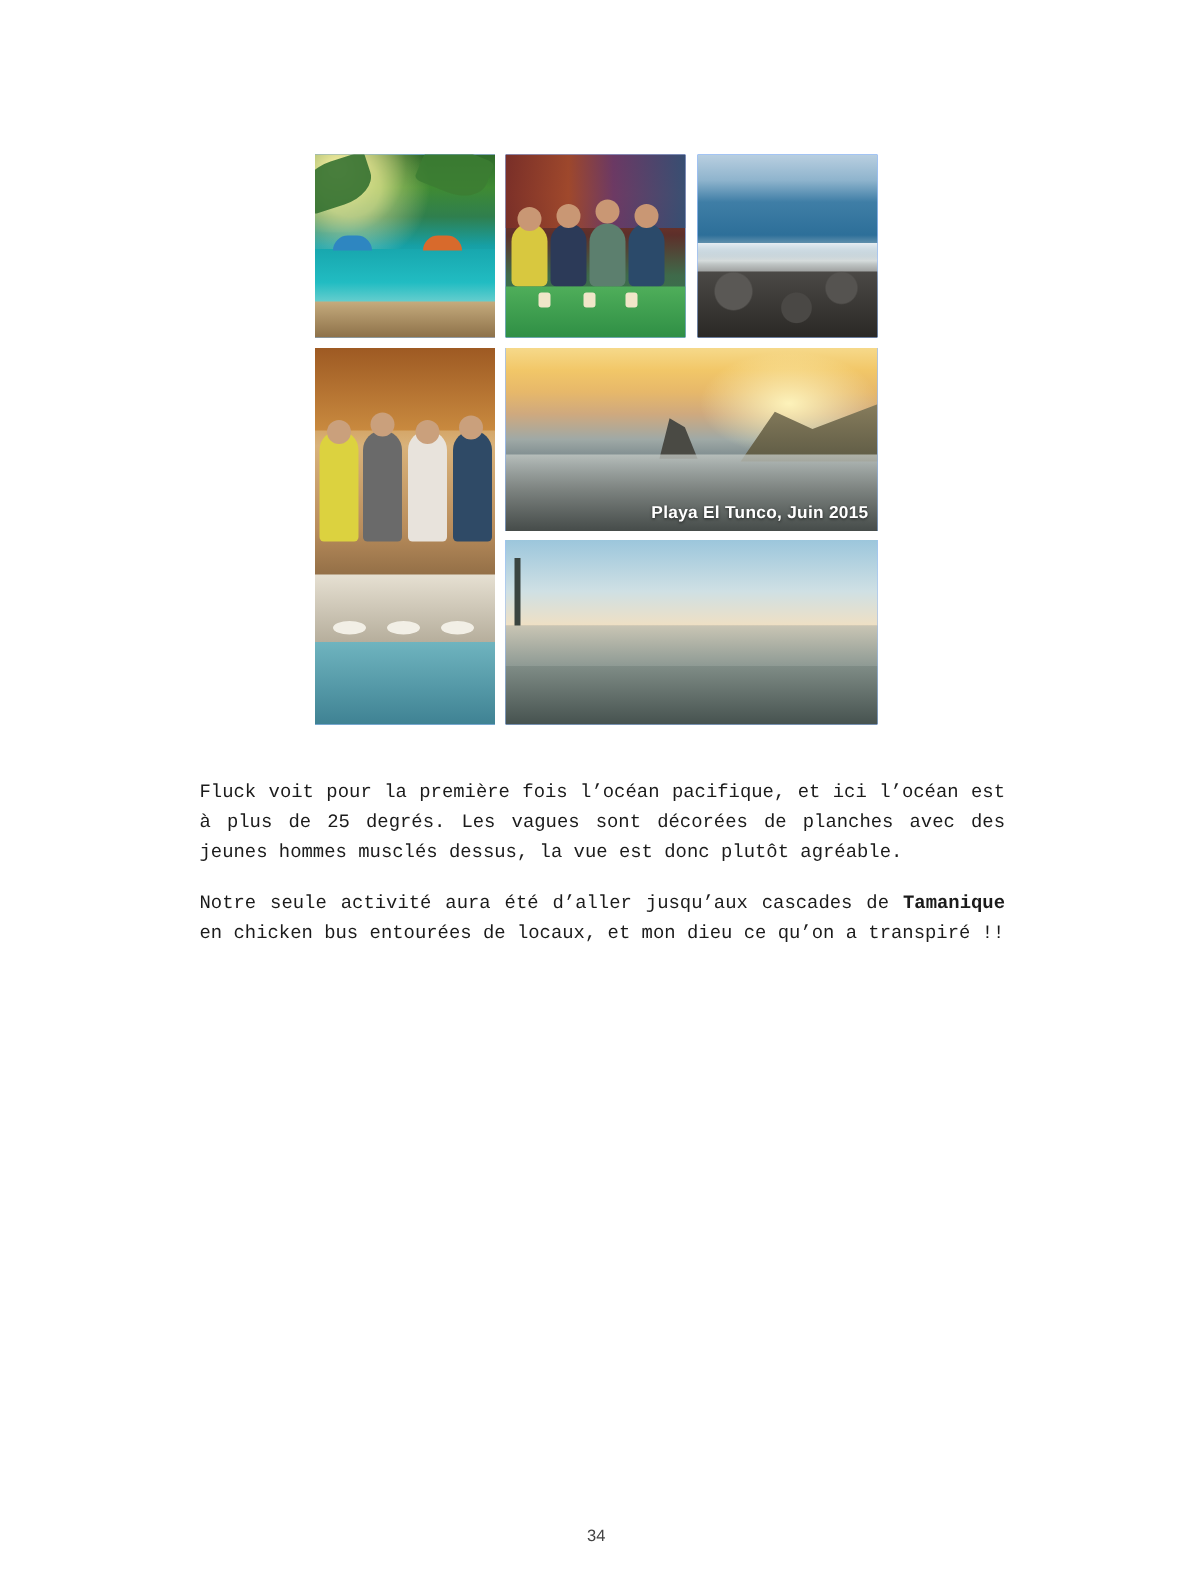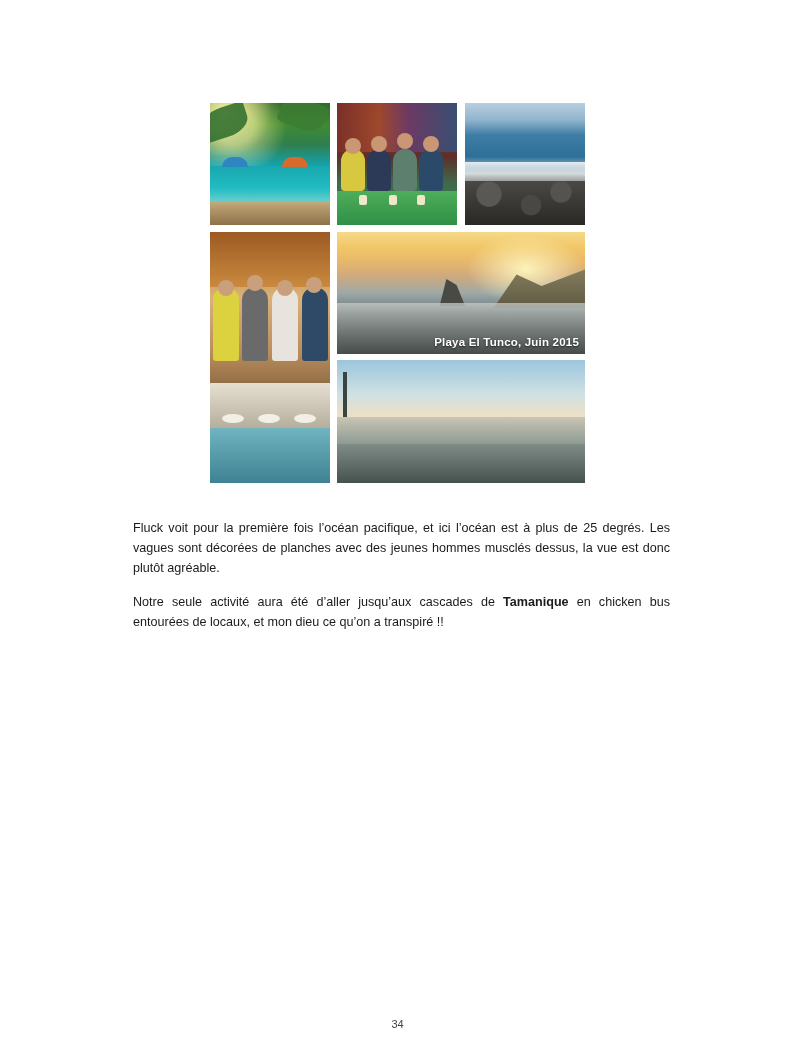--- a/index.html
+++ b/index.html
@@ -164,20 +164,21 @@
   
   .body-text {
     position: absolute;
     left: 133px;
     top: 518px;
     width: 537px;
     font-size: 12.6px;
     line-height: 20px;
     color: #1b1b1b;
     text-align: justify;
+    font-family: Liberation Mono, monospace;
   }
   .body-text p { margin: 0 0 14px 0; }
   .body-text p:last-child { margin-bottom: 12px; }
   .body-text b { font-weight: bold; }
 
   
   .page-number {
     position: absolute;
     left: 0;
     top: 1018px;

